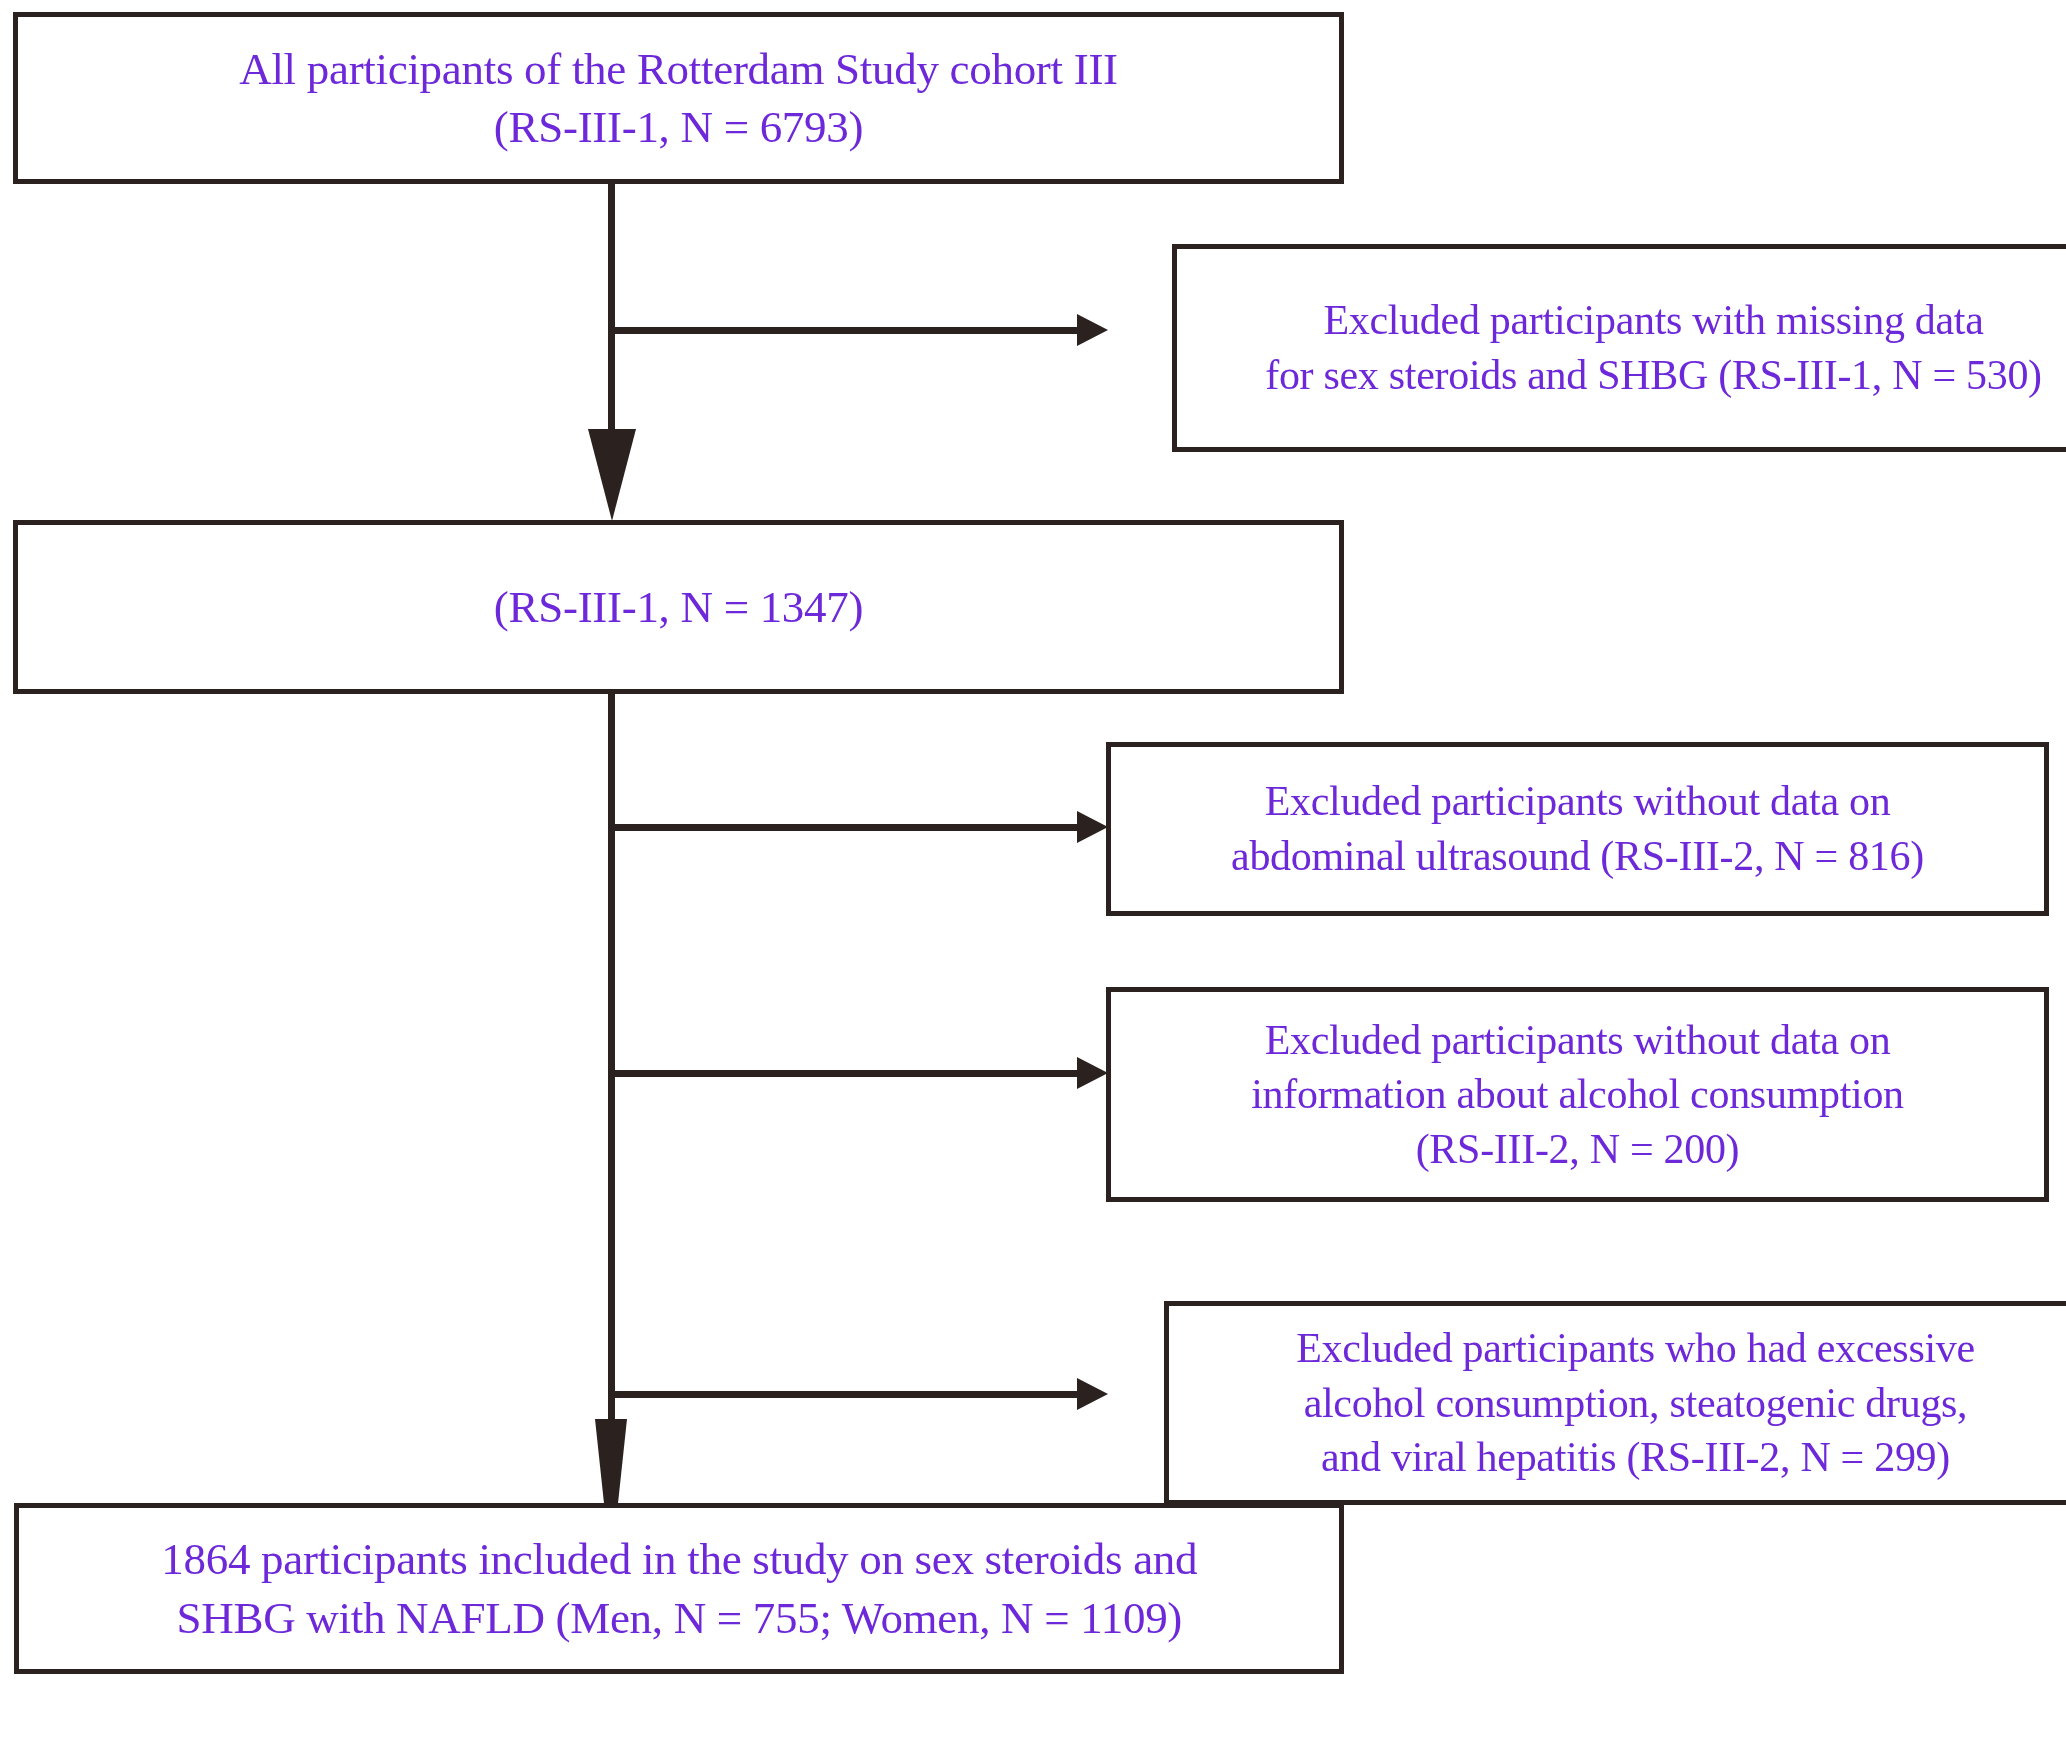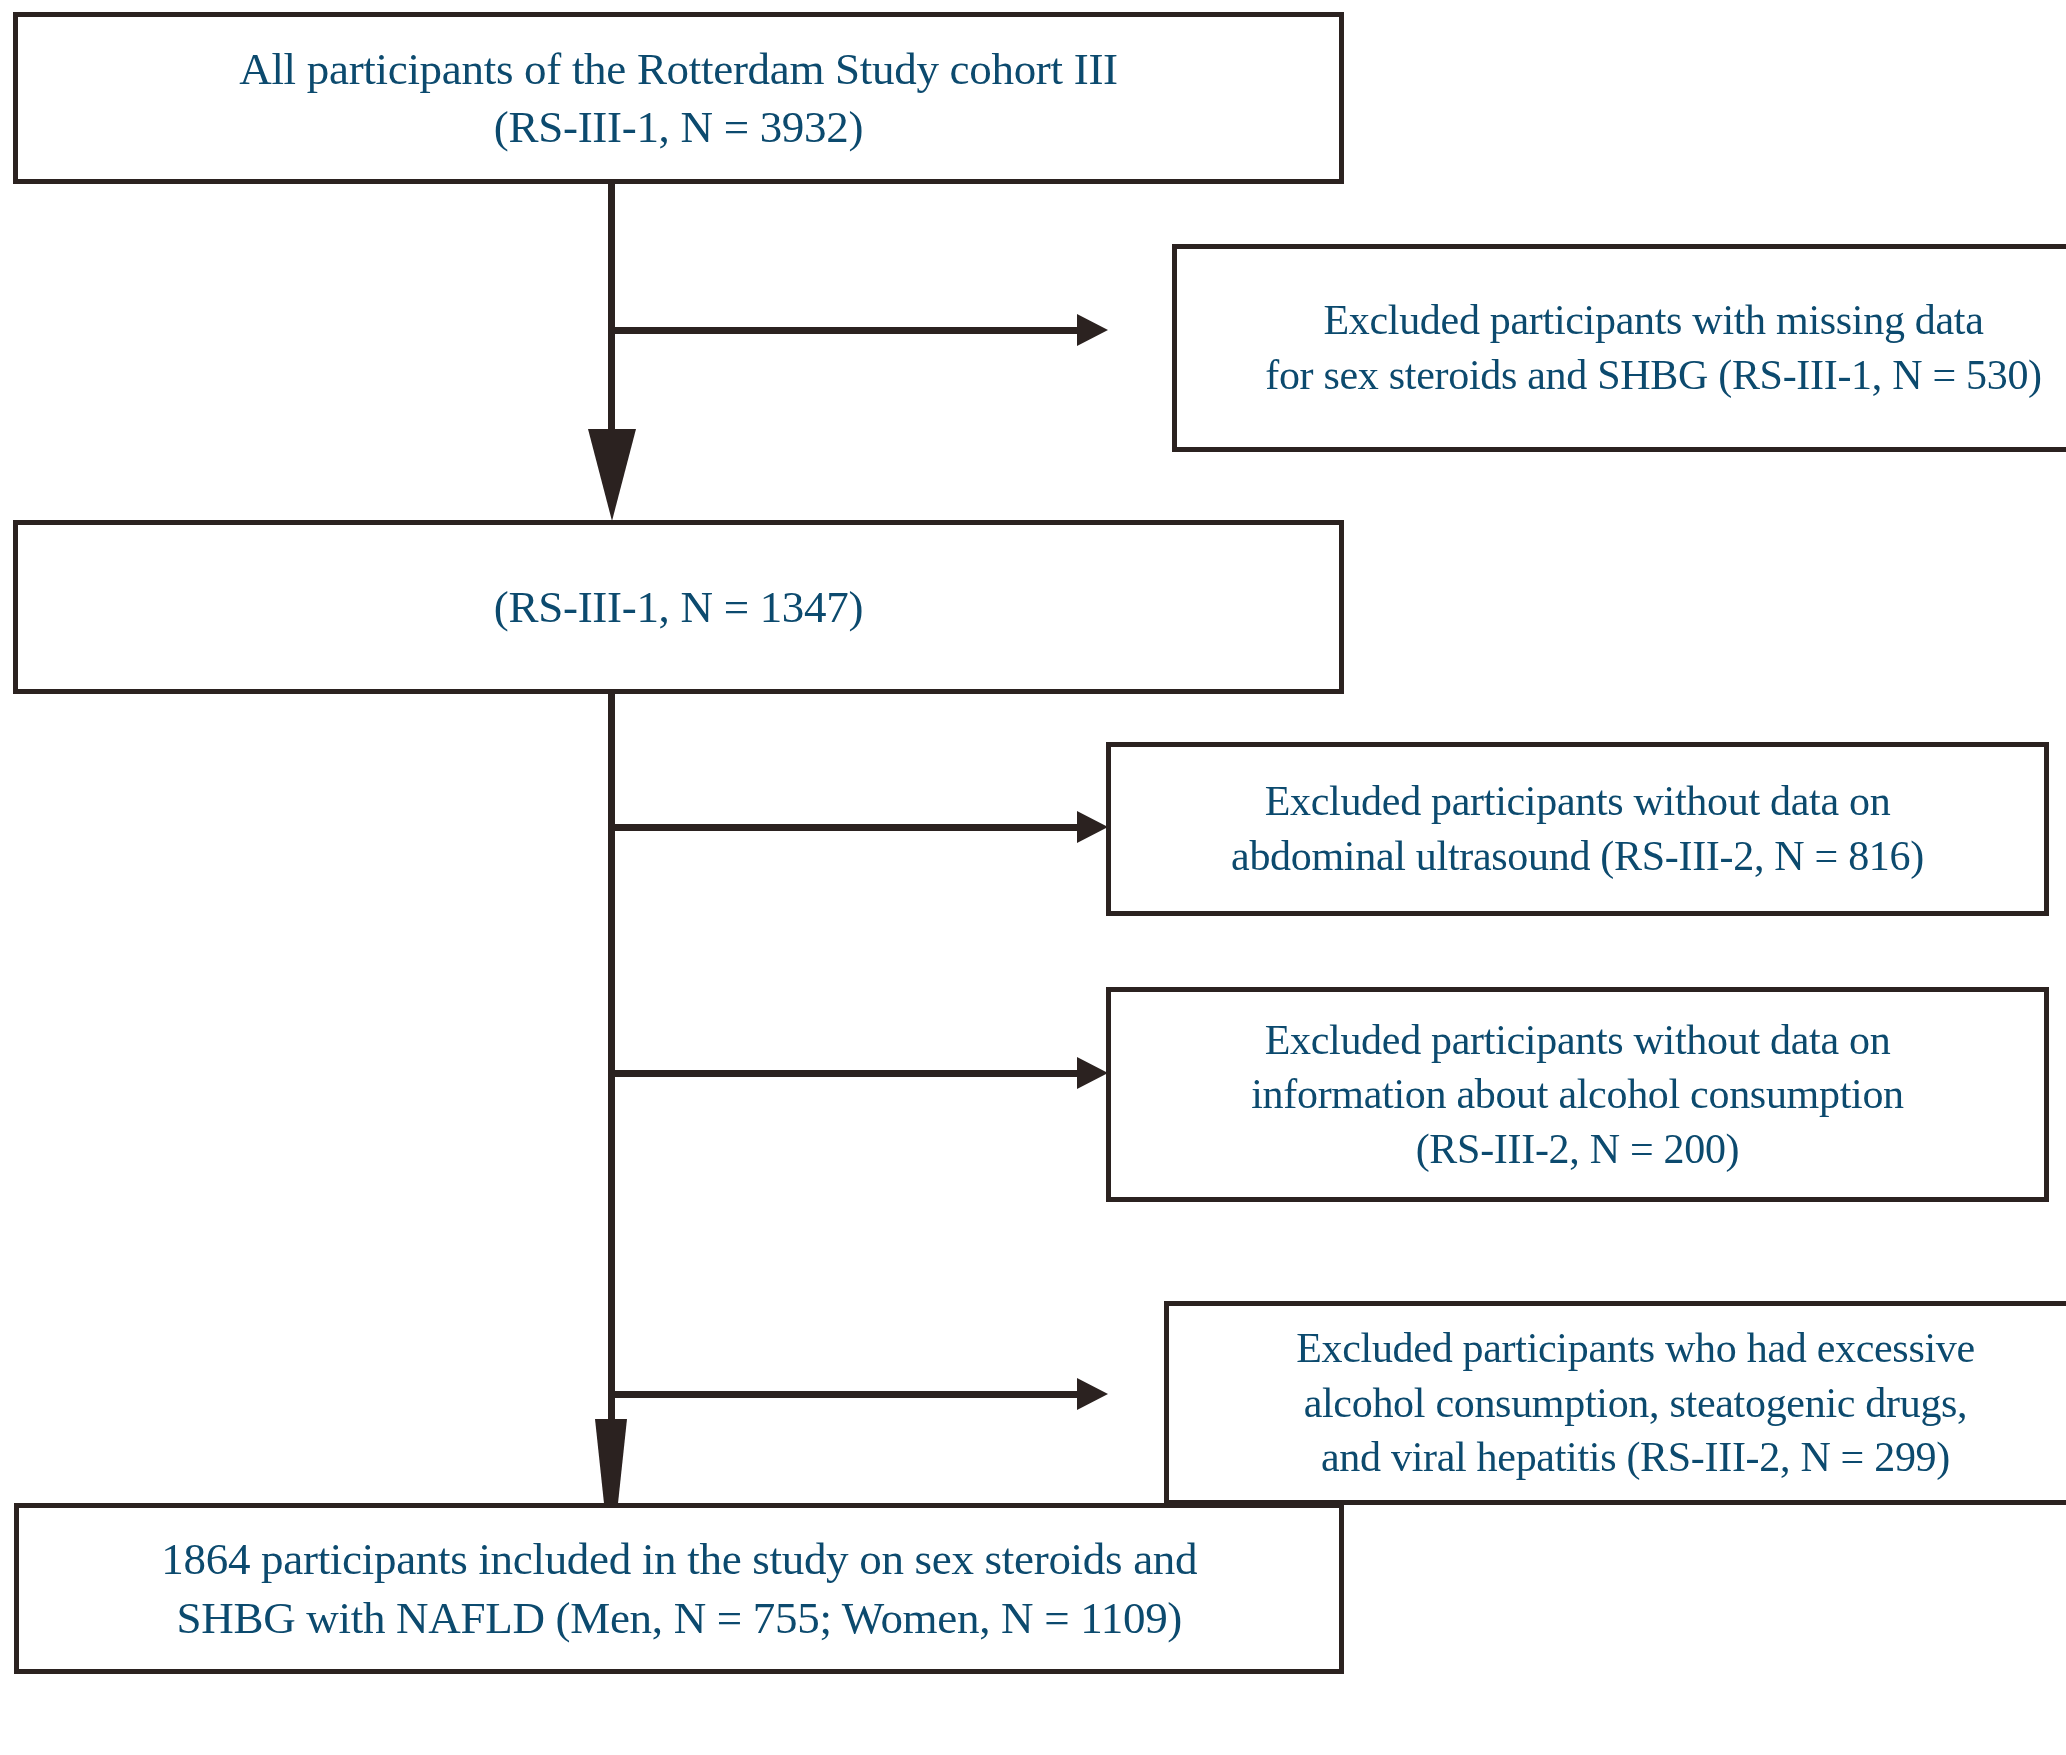--- a/index.html
+++ b/index.html
@@ -23,21 +23,21 @@
   .node {
     position: absolute;
     box-sizing: border-box;
     border: 5.4px solid #2b2220;
     background: #ffffff;
     display: flex;
     flex-direction: column;
     align-items: center;
     justify-content: center;
     text-align: center;
-    color: #0c4a6e;
+    color: #6d28d9;
     line-height: 1.30;
     letter-spacing: -0.3px;
   }
   .node .line {
     display: block;
     white-space: nowrap;
   }
 
   
   .node.main {
@@ -105,21 +105,21 @@
     border-top: 150px solid #2b2220;
   }
 </style>
 </head>
 <body>
 
 <div id="flow-root">
 
   <div class="node main" id="node-all">
     <span class="line">All participants of the Rotterdam Study cohort III</span>
-    <span class="line">(RS-III-1, N = 3932)</span>
+    <span class="line">(RS-III-1, N = 6793)</span>
   </div>
 
   <div class="conn v-line" id="spine-a"></div>
   <div class="conn h-line" id="branch-1"></div>
   <div class="arrow-right" id="head-1"></div>
   <div class="arrow-down" id="head-down-short"></div>
 
   <div class="node excl" id="node-excl-missing">
     <span class="line">Excluded participants with missing data</span>
     <span class="line">for sex steroids and SHBG (RS-III-1, N = 530)</span>

